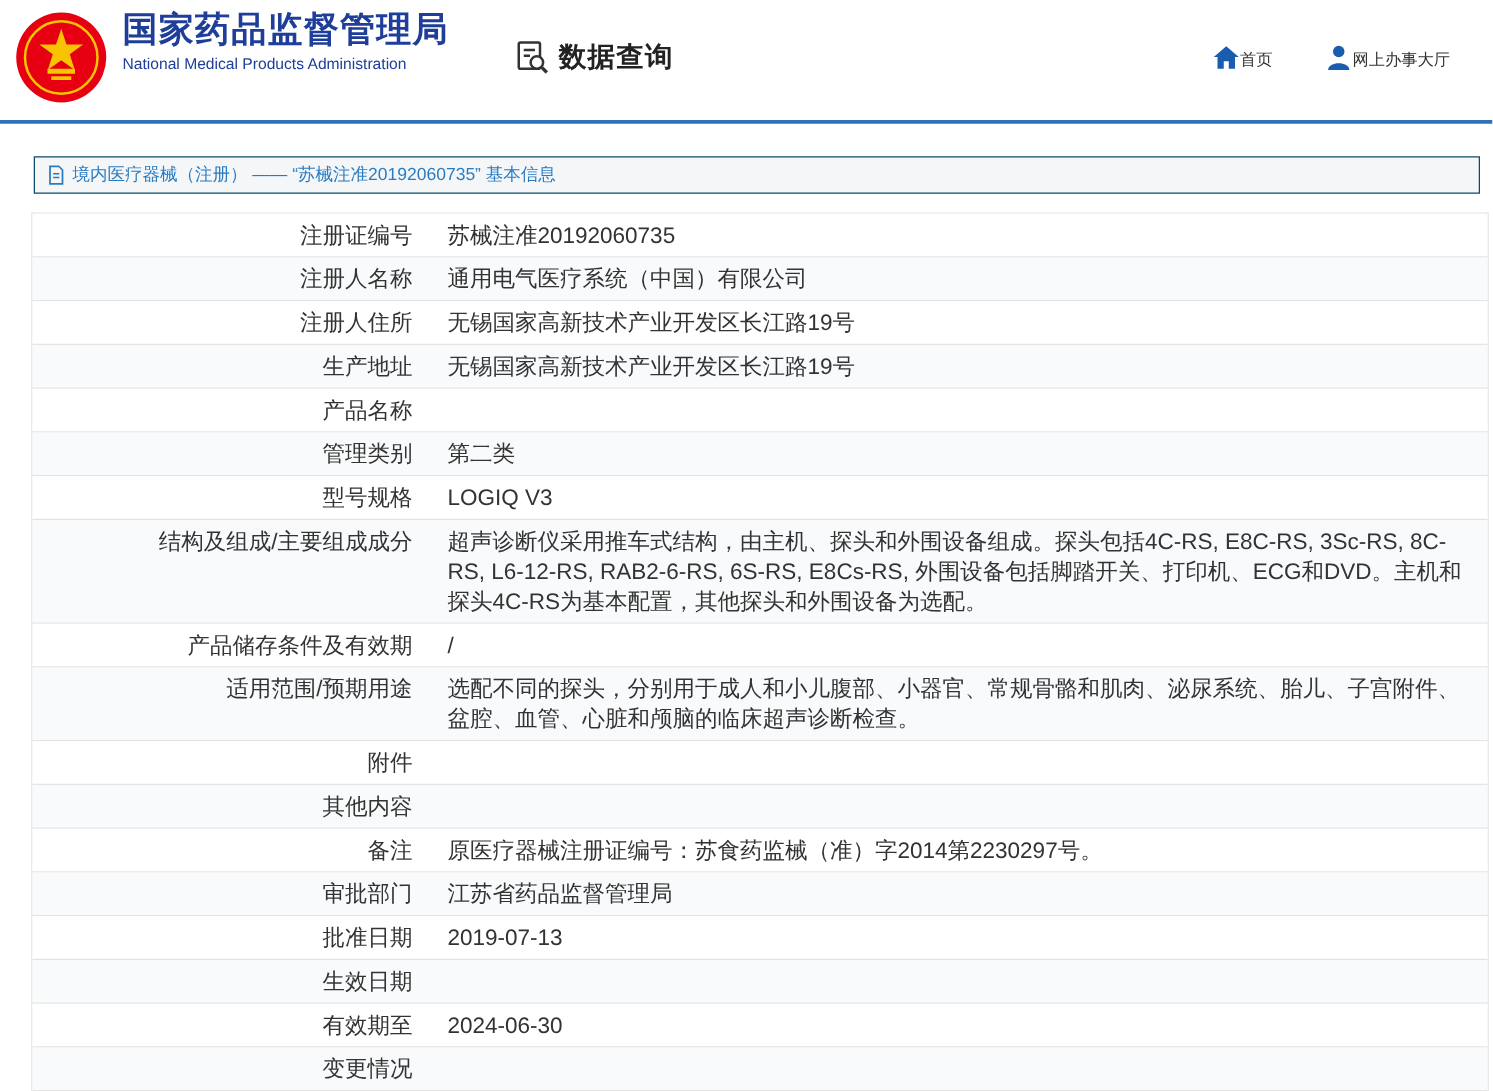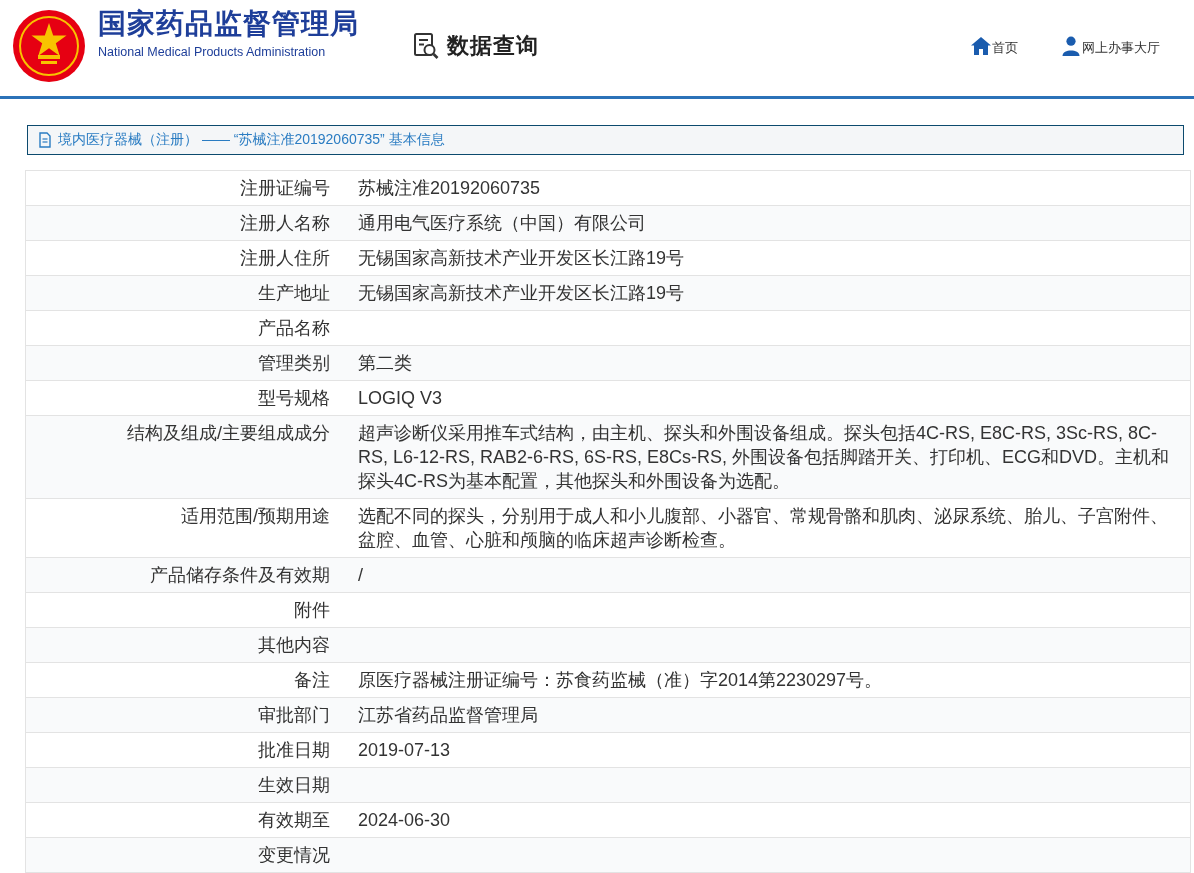--- a/index.html
+++ b/index.html
@@ -161,28 +161,28 @@
     </div>
     <div class="trow">
       <div class="cell label"><span>型号规格</span></div>
       <div class="cell value">LOGIQ V3</div>
     </div>
     <div class="trow">
       <div class="cell label"><span>结构及组成/主要组成成分</span></div>
       <div class="cell value">超声诊断仪采用推车式结构，由主机、探头和外围设备组成。探头包括4C-RS, E8C-RS, 3Sc-RS, 8C-RS, L6-12-RS, RAB2-6-RS, 6S-RS, E8Cs-RS, 外围设备包括脚踏开关、打印机、ECG和DVD。主机和探头4C-RS为基本配置，其他探头和外围设备为选配。</div>
     </div>
     <div class="trow">
+      <div class="cell label"><span>产品储存条件及有效期</span></div>
+      <div class="cell value">/</div>
+    </div>
+    <div class="trow">
       <div class="cell label"><span>适用范围/预期用途</span></div>
       <div class="cell value">选配不同的探头，分别用于成人和小儿腹部、小器官、常规骨骼和肌肉、泌尿系统、胎儿、子宫附件、盆腔、血管、心脏和颅脑的临床超声诊断检查。</div>
     </div>
     <div class="trow">
-      <div class="cell label"><span>产品储存条件及有效期</span></div>
-      <div class="cell value">/</div>
-    </div>
-    <div class="trow">
       <div class="cell label"><span>附件</span></div>
       <div class="cell value"></div>
     </div>
     <div class="trow">
       <div class="cell label"><span>其他内容</span></div>
       <div class="cell value"></div>
     </div>
     <div class="trow">
       <div class="cell label"><span>备注</span></div>
       <div class="cell value">原医疗器械注册证编号：苏食药监械（准）字2014第2230297号。</div>

